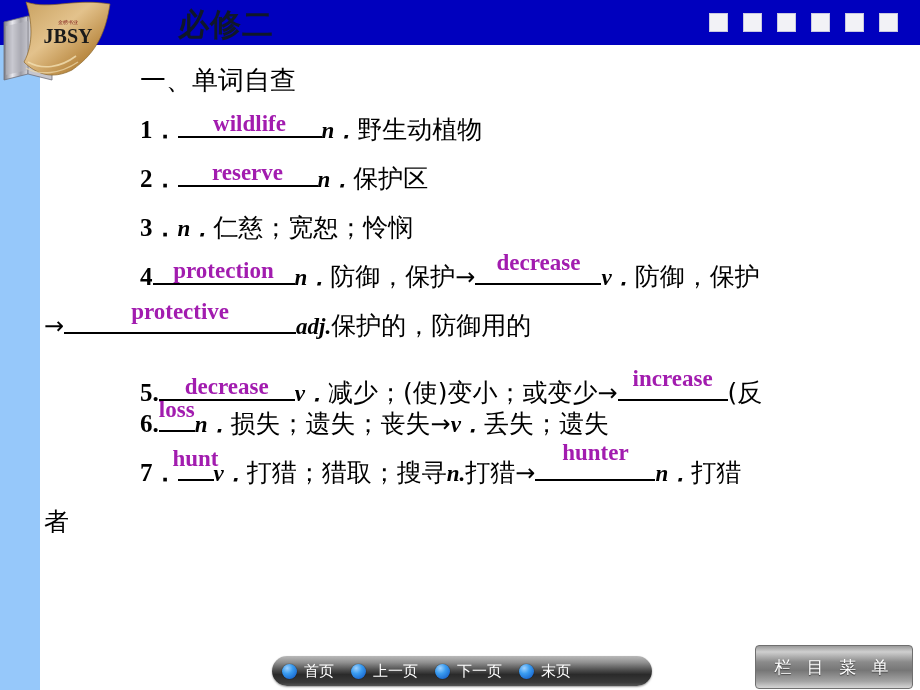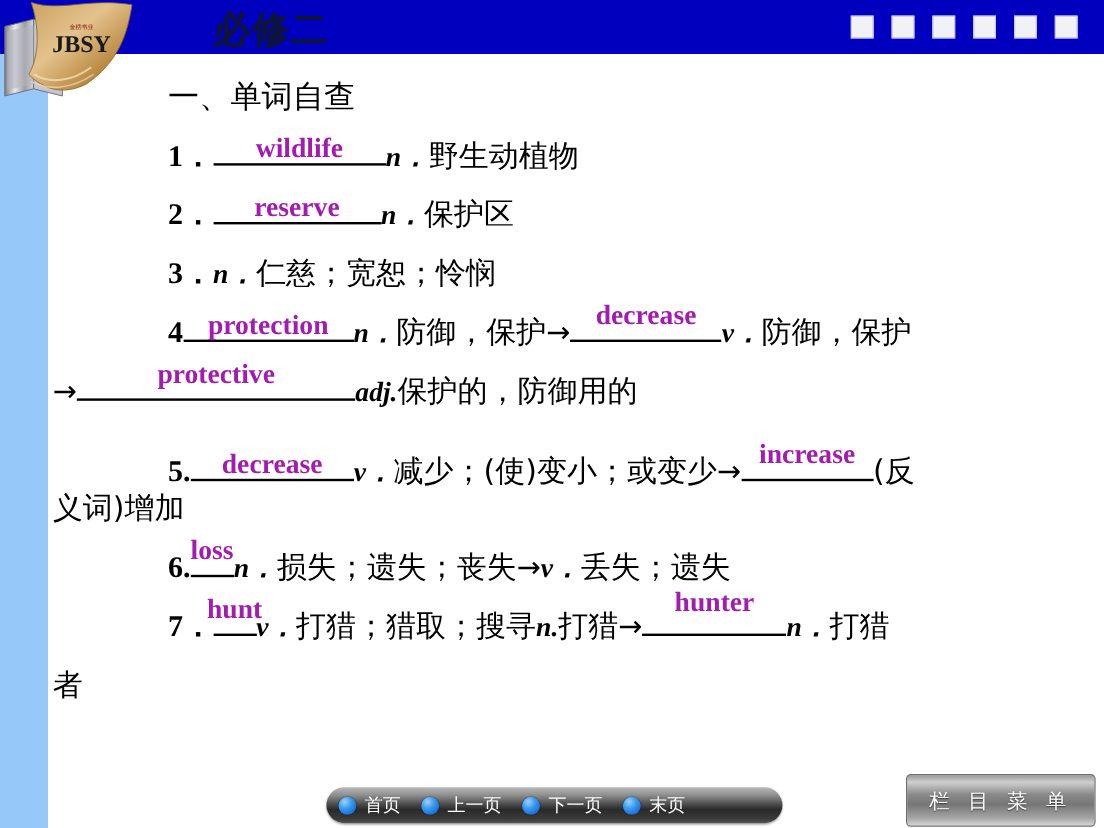--- a/index.html
+++ b/index.html
@@ -268,23 +268,20 @@
   </div>
 
   <div class="line">
     <span class="arrow">→</span><span class="blank w-protective hi"><span class="ans">protective</span></span><span class="pos">adj.</span><span class="cn">保护的，防御用的</span>
   </div>
 
   <div class="line indent">
     <span class="num">5.</span><span class="blank w-decrease"><span class="ans">decrease</span></span><span class="pos">v．</span><span class="cn">减少；(使)变小；或变少</span><span class="arrow">→</span><span class="blank w-increase hi"><span class="ans">increase</span></span><span class="cn">(反</span>
   </div>
 
-  <div class="line">
-    <span class="cn">义词)增加</span>
-  </div>
 
   <div class="line indent">
     <span class="num">6.</span><span class="blank w-loss hi"><span class="ans">loss</span></span><span class="pos">n．</span><span class="cn">损失；遗失；丧失</span><span class="arrow">→</span><span class="pos">v．</span><span class="cn">丢失；遗失</span>
   </div>
 
   <div class="line indent">
     <span class="num">7．</span><span class="blank w-hunt hi"><span class="ans">hunt</span></span><span class="pos">v．</span><span class="cn">打猎；猎取；搜寻</span><span class="pos">n.</span><span class="cn">打猎</span><span class="arrow">→</span><span class="blank w-hunter hi2"><span class="ans">hunter</span></span><span class="pos">n．</span><span class="cn">打猎</span>
   </div>
 
   <div class="line">

